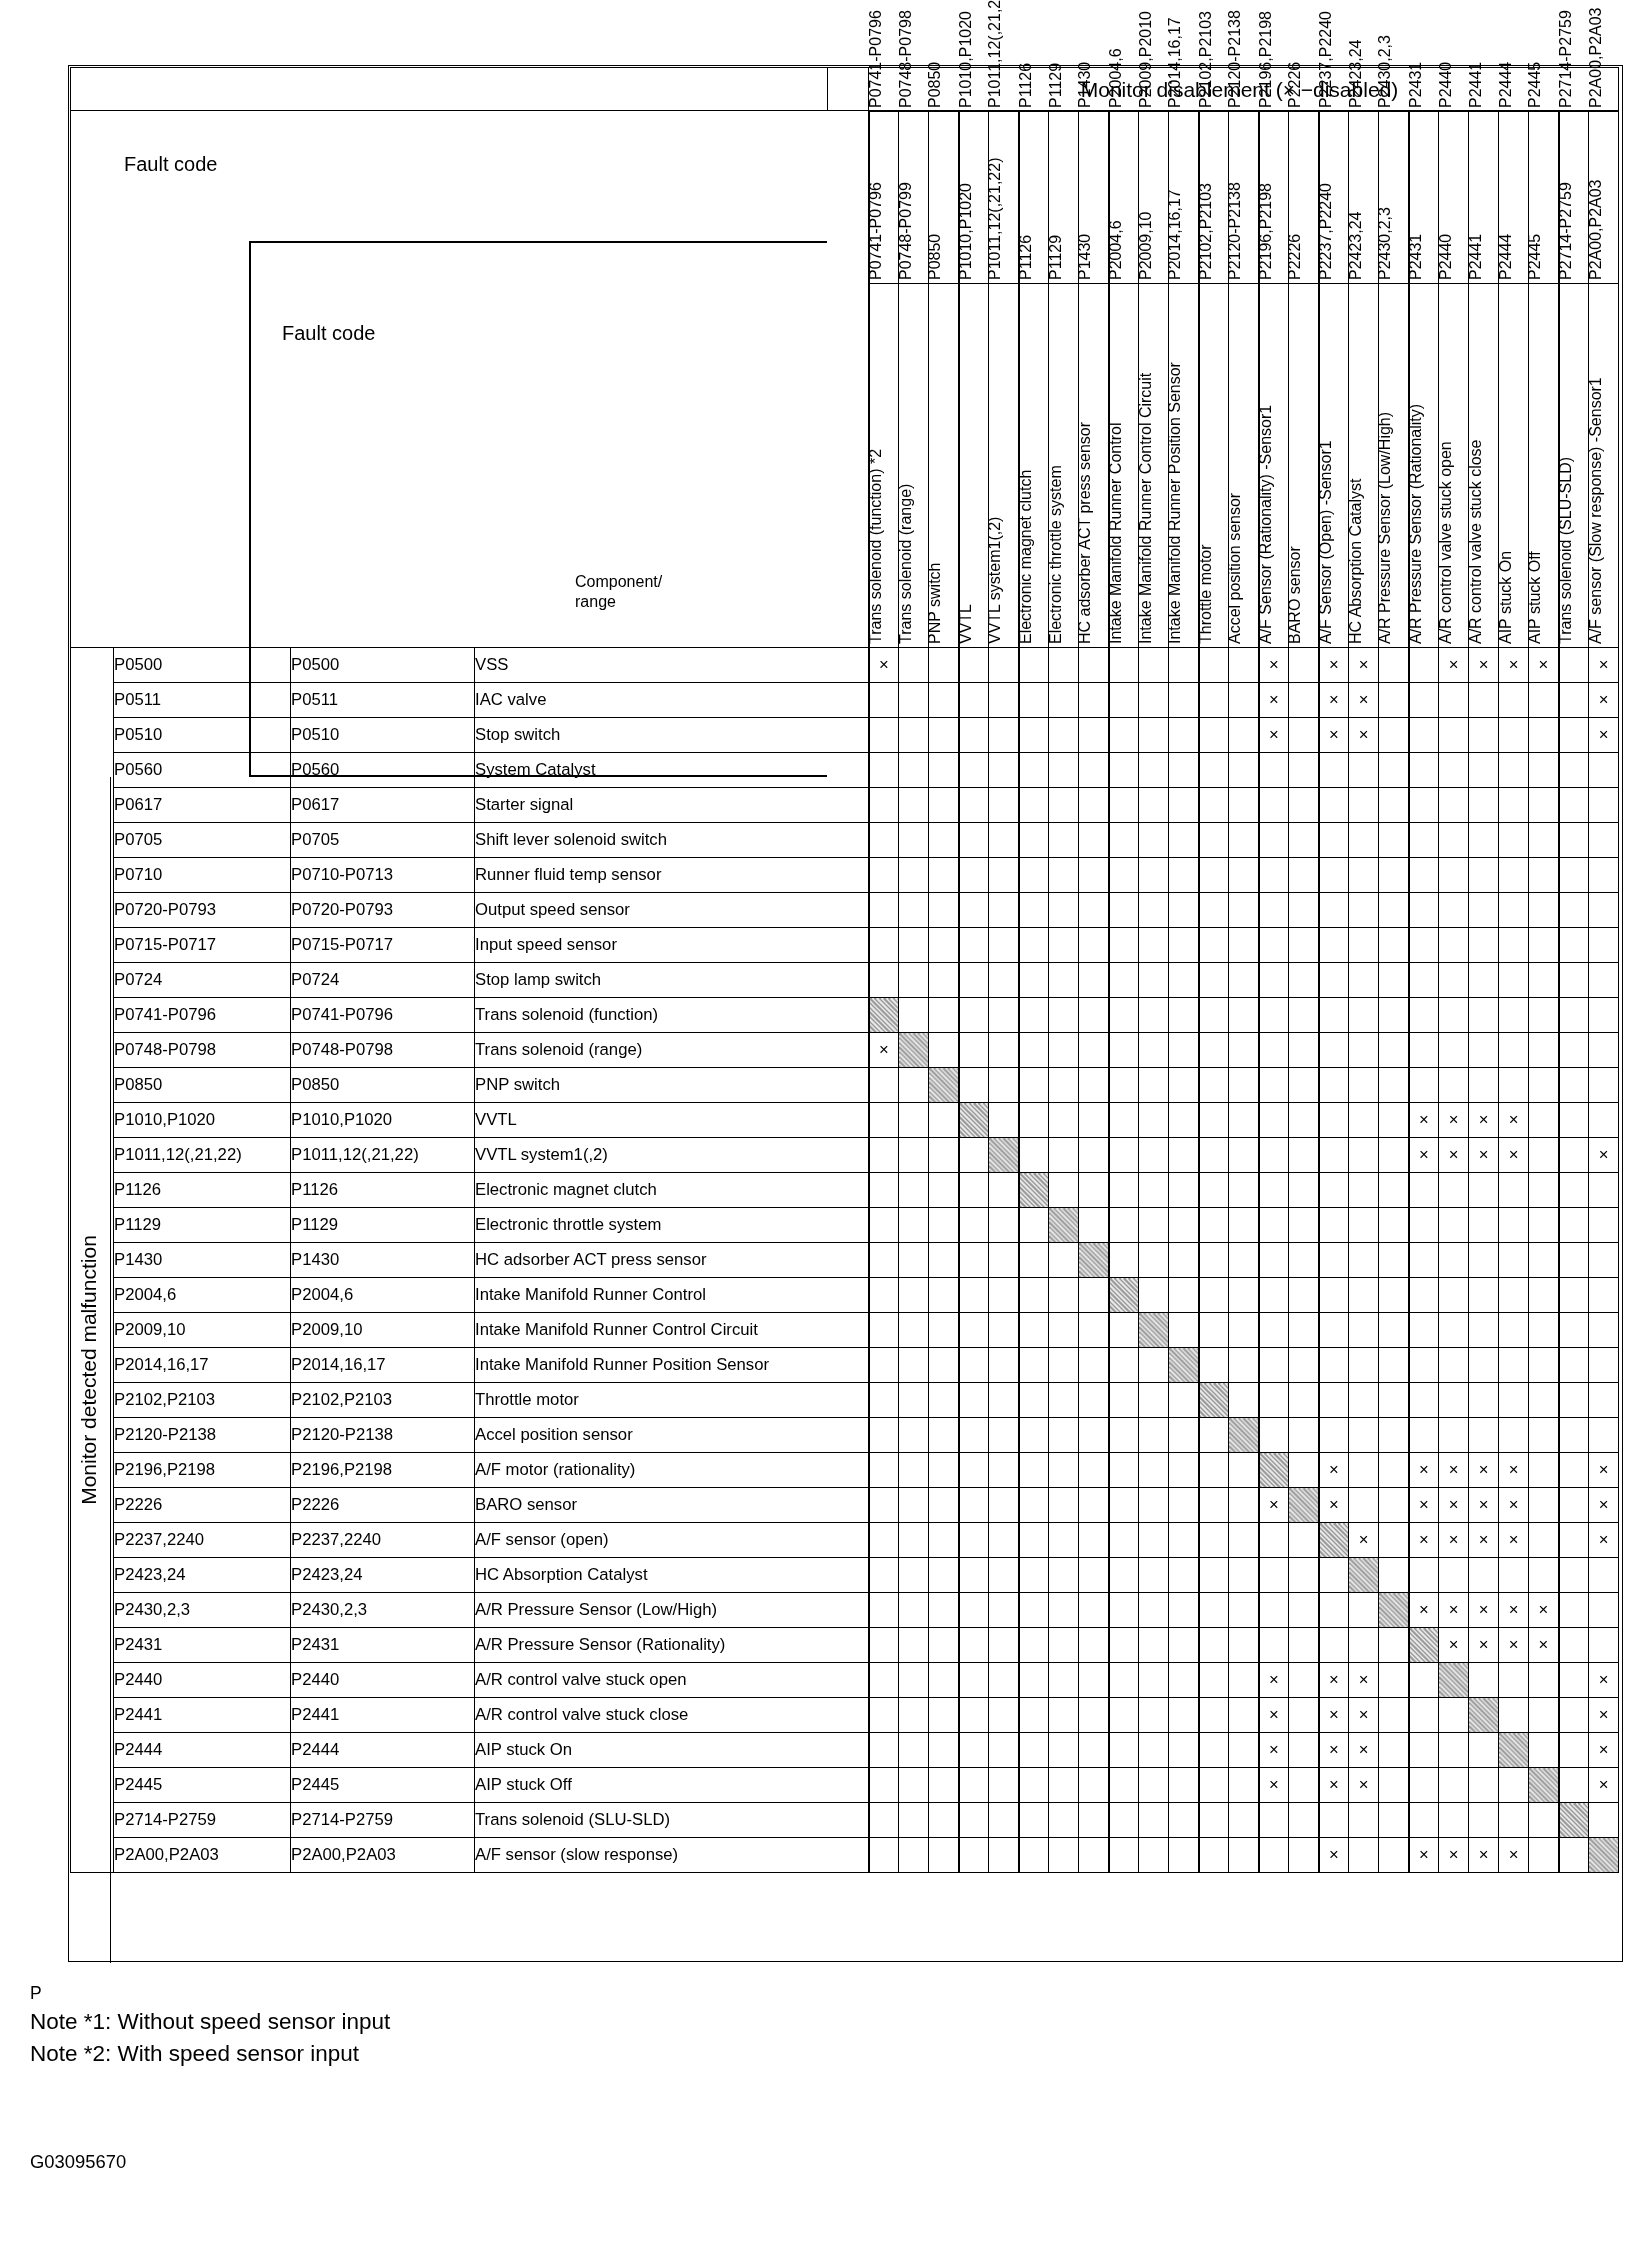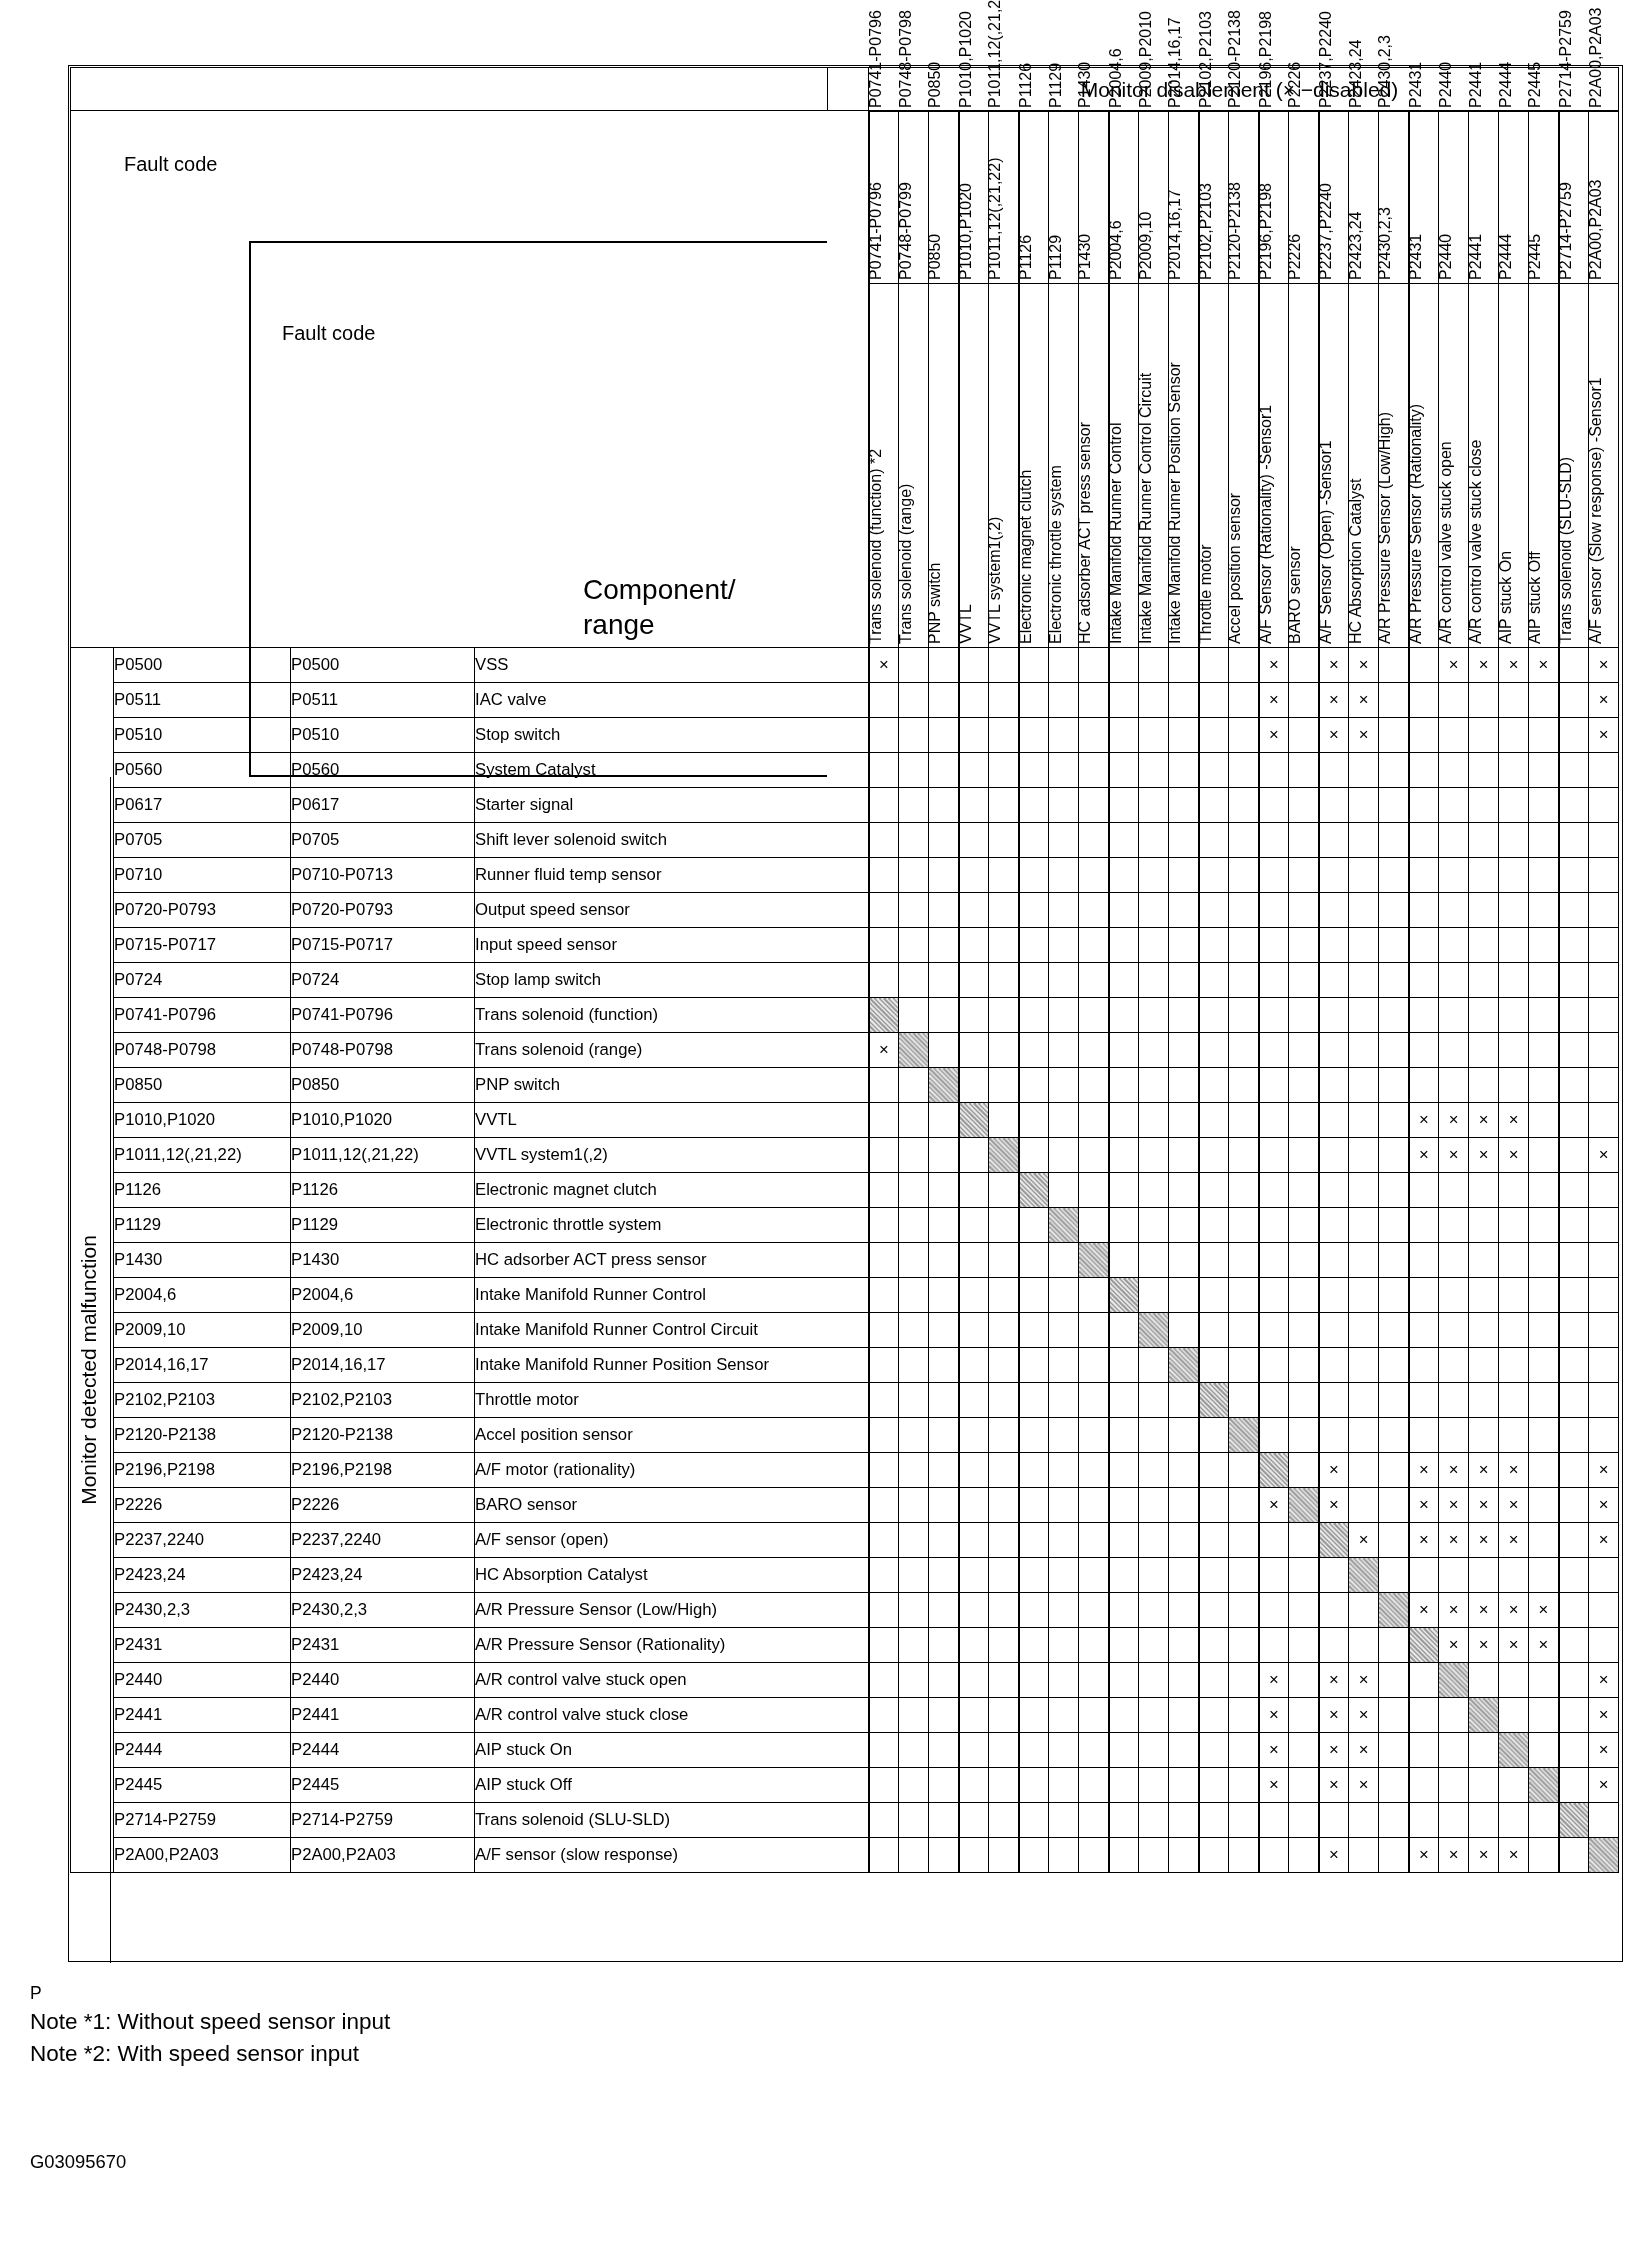--- a/index.html
+++ b/index.html
@@ -61,23 +61,22 @@
     position: absolute;
     left: 282px;
     top: 322px;
     font-size: 20px;
   }
   
   #component-label {
     position: absolute;
     left: 575px;
     top: 572px;
-    font-size: 28px;
+    font-size: 16px;
     line-height: 1.25;
-    margin-left: 8px;
   }
 
   
   #inner-box {
     position: absolute;
     left: 249px;
     top: 241px;
     width: 578px;
     height: 536px;
     border: 2.5px solid #000;

